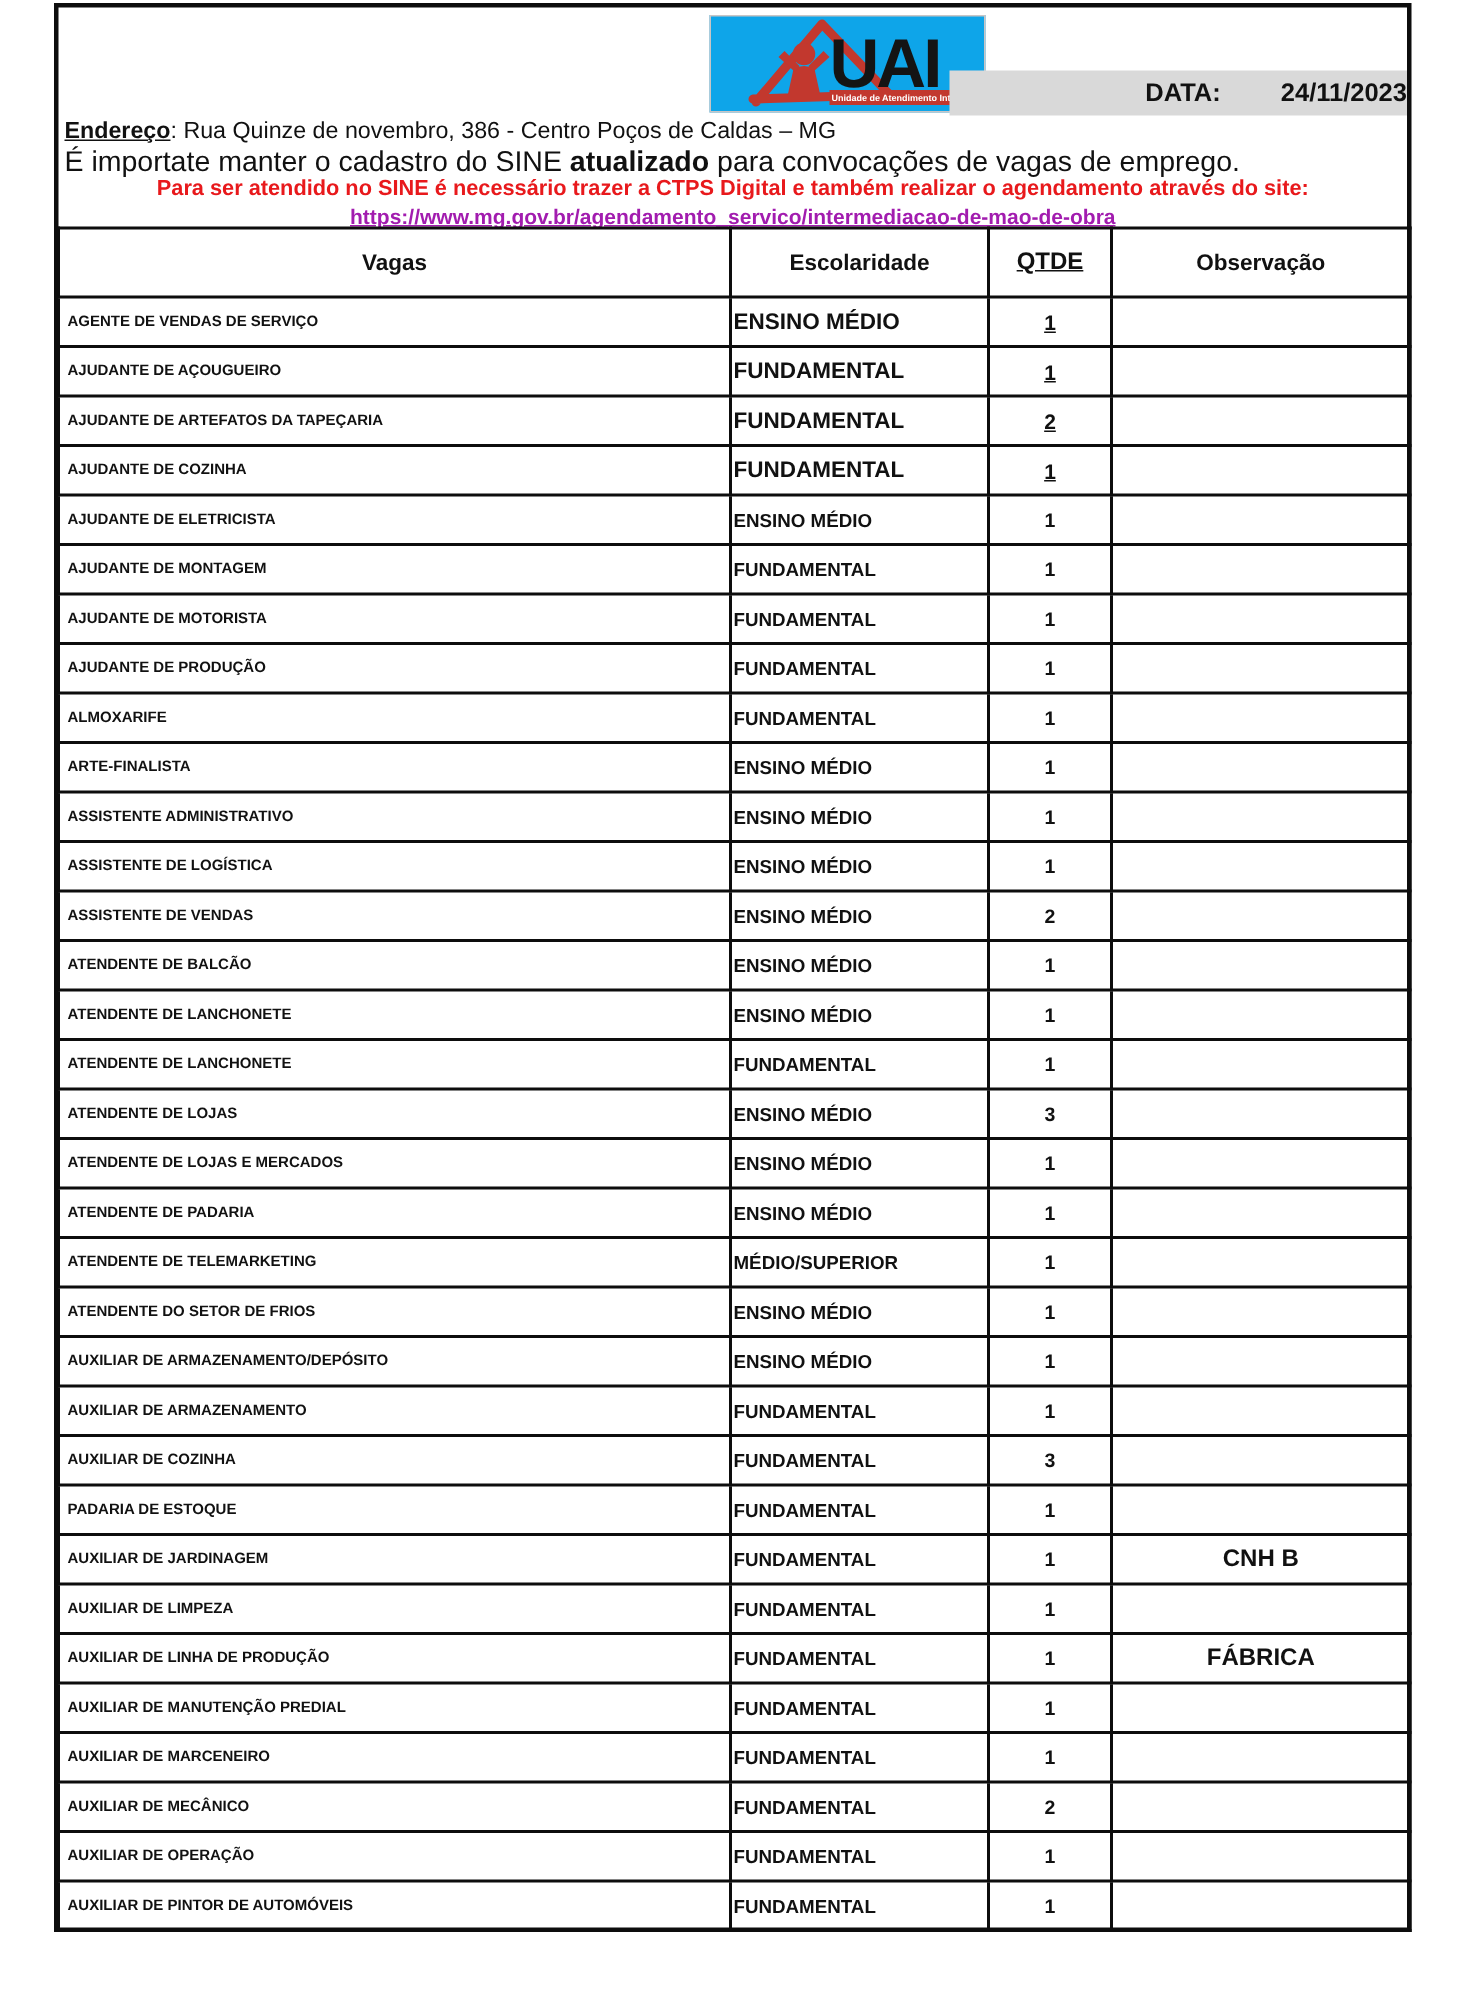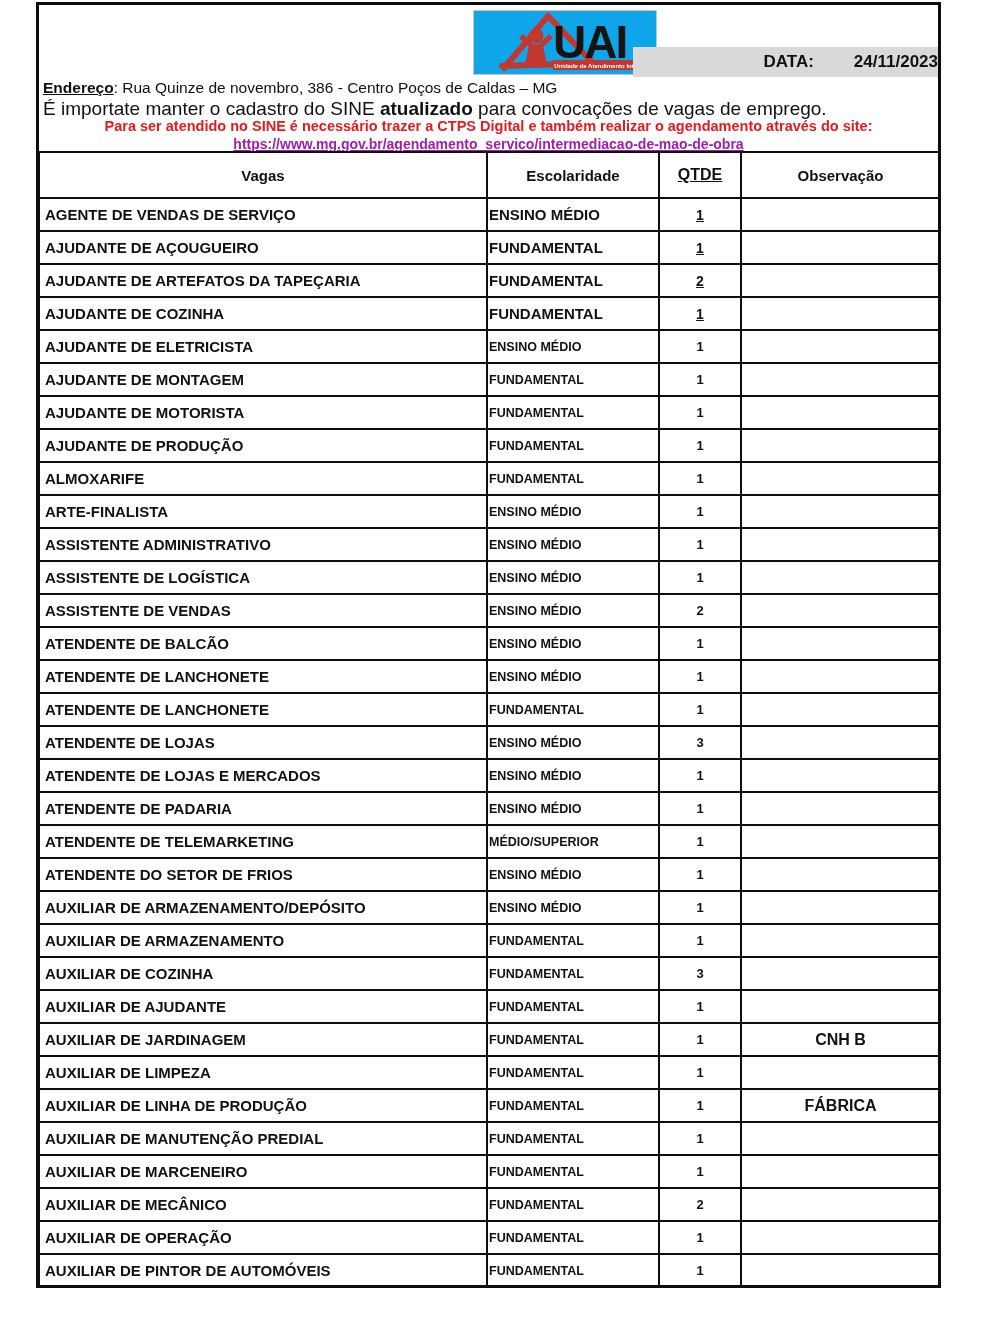--- a/index.html
+++ b/index.html
@@ -39,21 +39,21 @@
   table.vac{
     position:absolute;top:146px;left:-1px;width:901px;
     border-collapse:collapse;table-layout:fixed;
   }
   table.vac th,table.vac td{
     border:2px solid #0d0d0d;overflow:hidden;white-space:nowrap;
   }
   table.vac th{height:42px;font-size:15px;font-weight:bold;vertical-align:middle;}
   table.vac th.qtde-h span{text-decoration:underline;font-size:16px;}
   table.vac td{height:29px;vertical-align:middle;}
-  td.vaga{text-align:left;padding-left:5px;font-weight:bold;font-size:15px;}
+  td.vaga{text-align:left;padding-left:5px;font-weight:bold;font-size:10px;}
   td.esc{text-align:left;font-weight:bold;font-size:12.5px;}
   td.qtde{text-align:center;font-weight:bold;font-size:13px;}
   td.obs{text-align:center;font-weight:bold;font-size:16px;}
   tr.hl td.esc{font-size:15px;}
   tr.hl td.qtde span{text-decoration:underline;font-size:14px;}
 </style>
 </head>
 <body>
 
 <div class="doc">
@@ -257,21 +257,21 @@
     <td class="qtde"><span>1</span></td>
     <td class="obs"></td>
   </tr>
         <tr>
     <td class="vaga">AUXILIAR DE COZINHA</td>
     <td class="esc">FUNDAMENTAL</td>
     <td class="qtde"><span>3</span></td>
     <td class="obs"></td>
   </tr>
         <tr>
-    <td class="vaga">AUXILIAR DE AJUDANTE</td>
+    <td class="vaga">PADARIA DE ESTOQUE</td>
     <td class="esc">FUNDAMENTAL</td>
     <td class="qtde"><span>1</span></td>
     <td class="obs"></td>
   </tr>
         <tr>
     <td class="vaga">AUXILIAR DE JARDINAGEM</td>
     <td class="esc">FUNDAMENTAL</td>
     <td class="qtde"><span>1</span></td>
     <td class="obs">CNH B</td>
   </tr>

